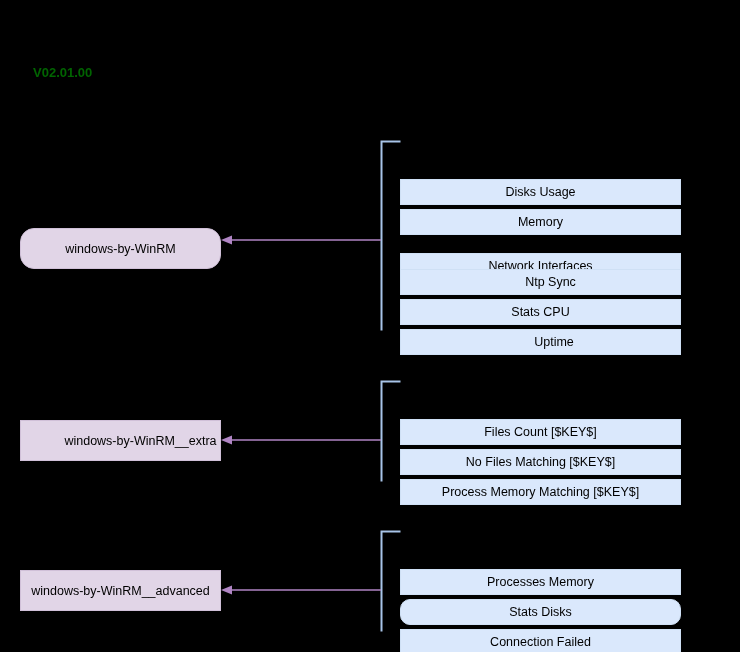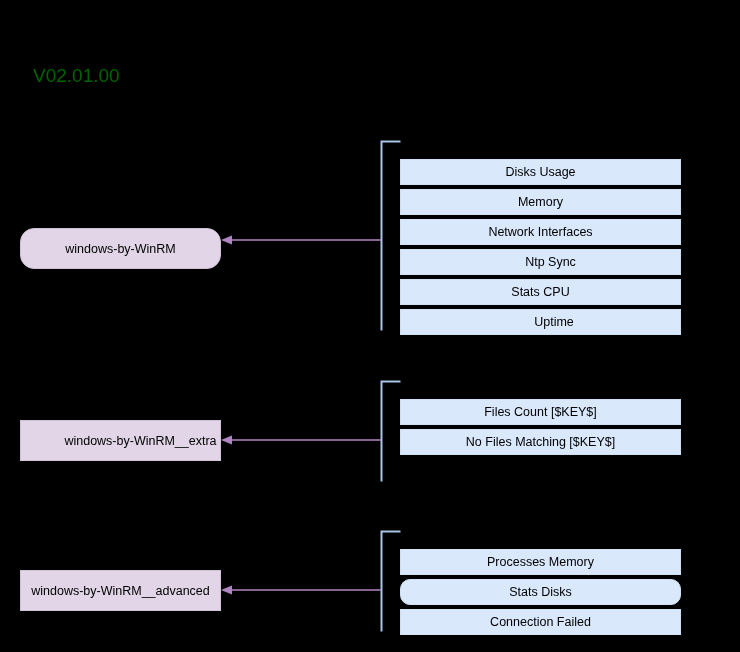--- a/index.html
+++ b/index.html
@@ -20,22 +20,22 @@
     left: 0; top: 0;
     width: 740px;
     height: 652px;
   }
 
   
   .version-label {
     position: absolute;
     left: 33px;
     top: 65px;
-    font-size: 19px;
-    font-weight: normal;
+    font-size: 13px;
+    font-weight: bold;
     color: #006400;
     letter-spacing: 0px;
     white-space: nowrap;
   }
 
   
   .template-box {
     position: absolute;
     left: 20px;
     width: 201px;
@@ -62,20 +62,21 @@
     height: 26px;
     background: #dae8fc;
     border: 1px solid #cfe0f5;
     box-sizing: border-box;
     display: flex;
     align-items: center;
     justify-content: center;
     color: #000000;
     font-size: 12.5px;
     white-space: nowrap;
+    margin-top: 20px;
   }
 
   
   #connectors {
     position: absolute;
     left: 0; top: 0;
     width: 740px;
     height: 652px;
     pointer-events: none;
   }
@@ -114,29 +115,30 @@
     <g>
       <line x1="381" y1="590" x2="228" y2="590" stroke="#b085c4" stroke-width="1.4"></line>
       <path d="M 221 590 L 232 585.5 L 232 594.5 Z" fill="#b085c4"></path>
     </g>
   </svg>
 
   <div class="template-box g1">windows-by-WinRM</div>
 
   <div class="item-box" style="top:159px;">Disks Usage</div>
   <div class="item-box" style="top:189px;">Memory</div>
-  <div class="item-box" style="top:219px;">Network Interfaces</div>
+  <div class="item-box" style="top:233px;">Network Interfaces</div>
   <div class="item-box" style="top:249px;padding-left:20px;">Ntp Sync</div>
   <div class="item-box" style="top:279px;">Stats CPU</div>
   <div class="item-box" style="top:309px;padding-left:27px;">Uptime</div>
 
   <div class="template-box g2">windows-by-WinRM__extra</div>
 
   <div class="item-box" style="top:399px;">Files Count [$KEY$]</div>
   <div class="item-box" style="top:429px;">No Files Matching [$KEY$]</div>
+  <div class="item-box" style="top:459px;">Process Memory Matching [$KEY$]</div>
 
   <div class="template-box g3">windows-by-WinRM__advanced</div>
 
   <div class="item-box" style="top:549px;">Processes Memory</div>
   <div class="item-box" style="top:579px;border-radius:10px;">Stats Disks</div>
   <div class="item-box" style="top:609px;">Connection Failed</div>
 
 </div>
 
 </body></html>

